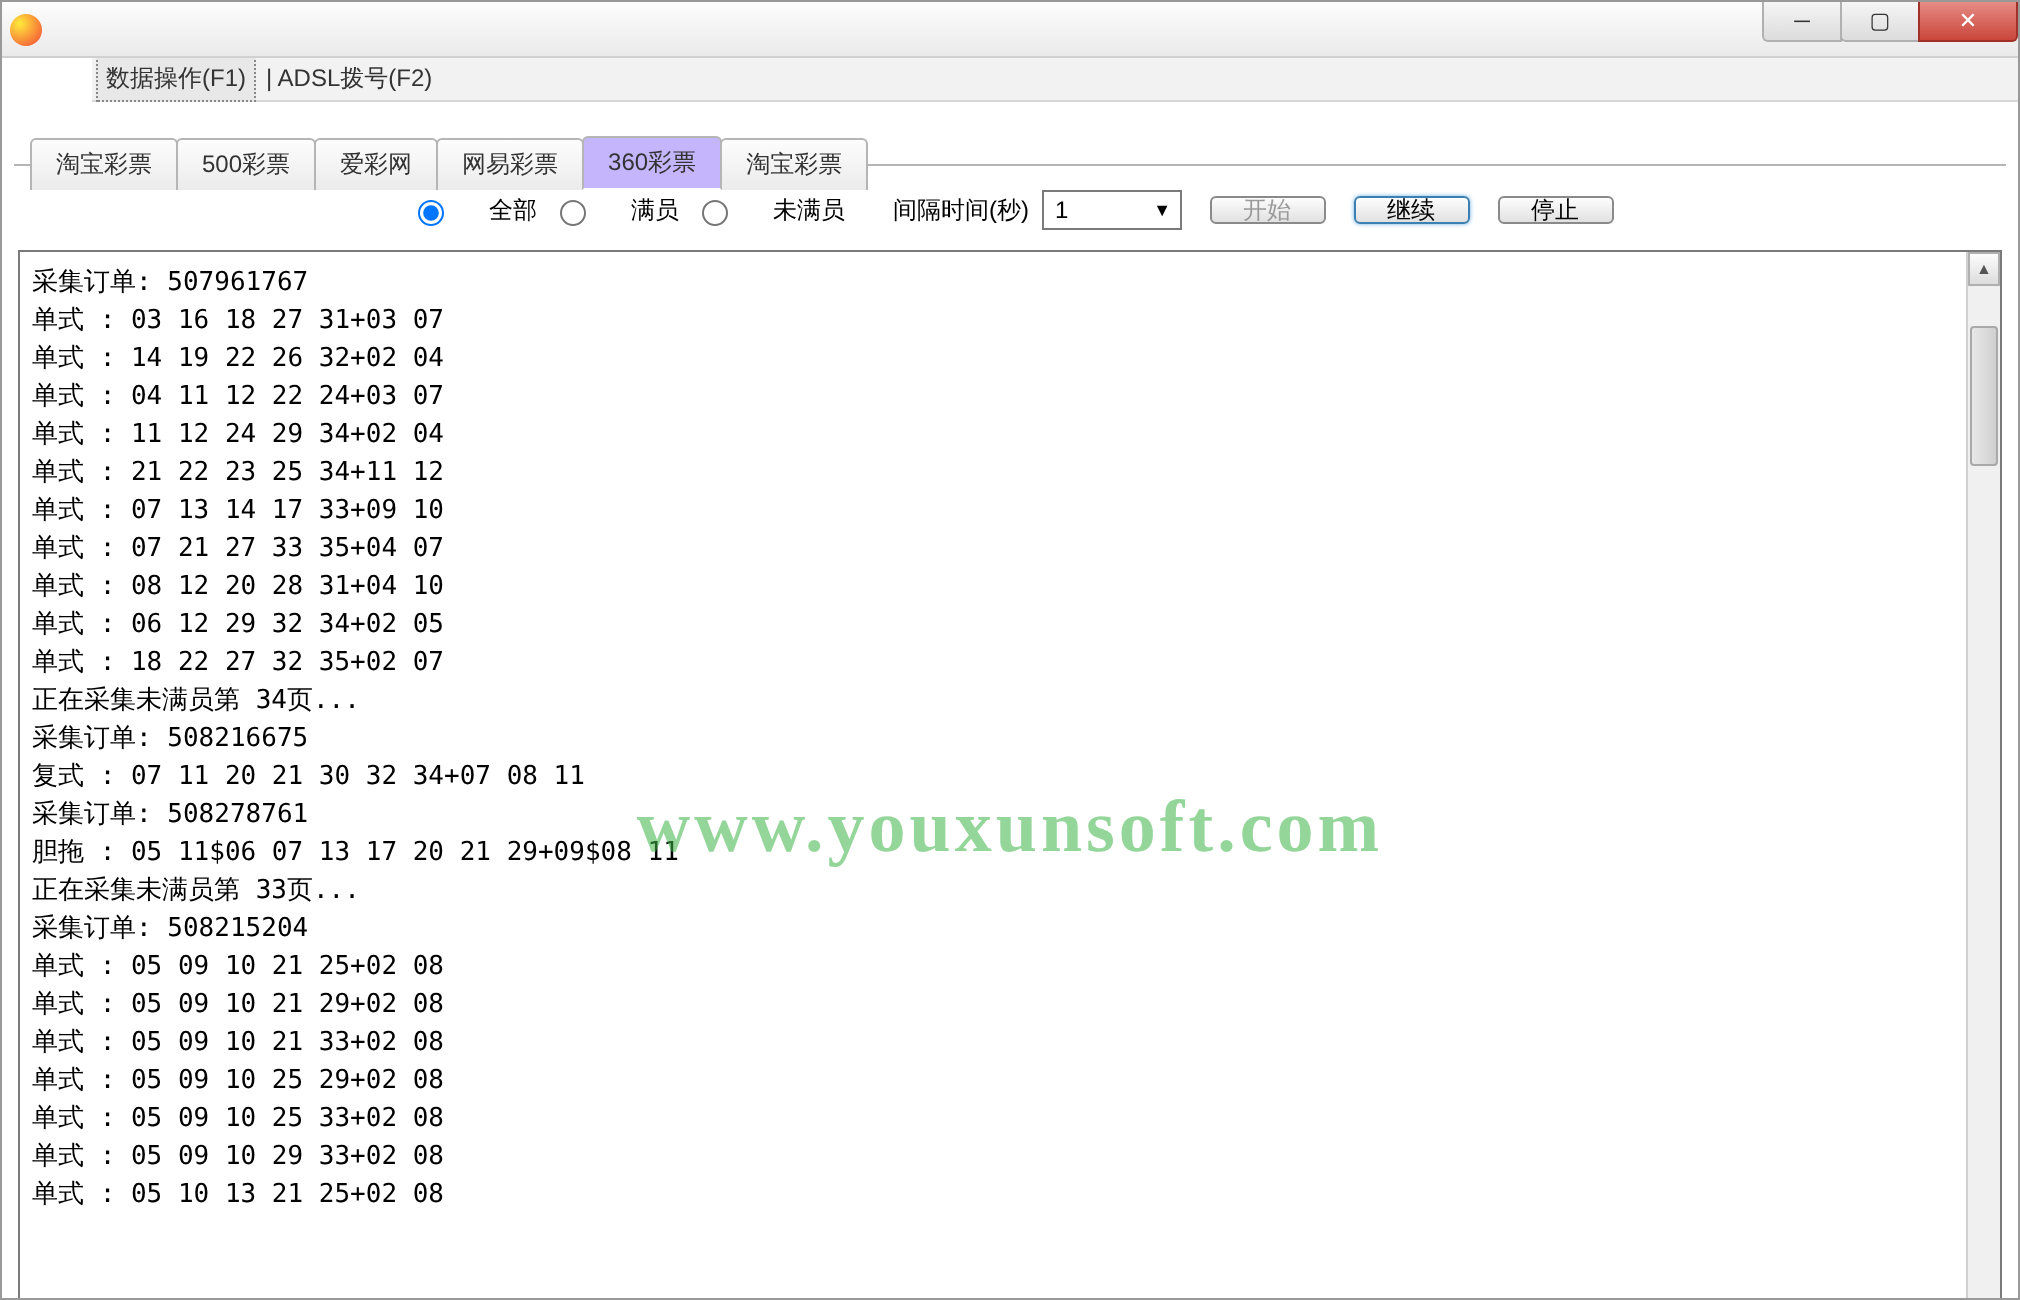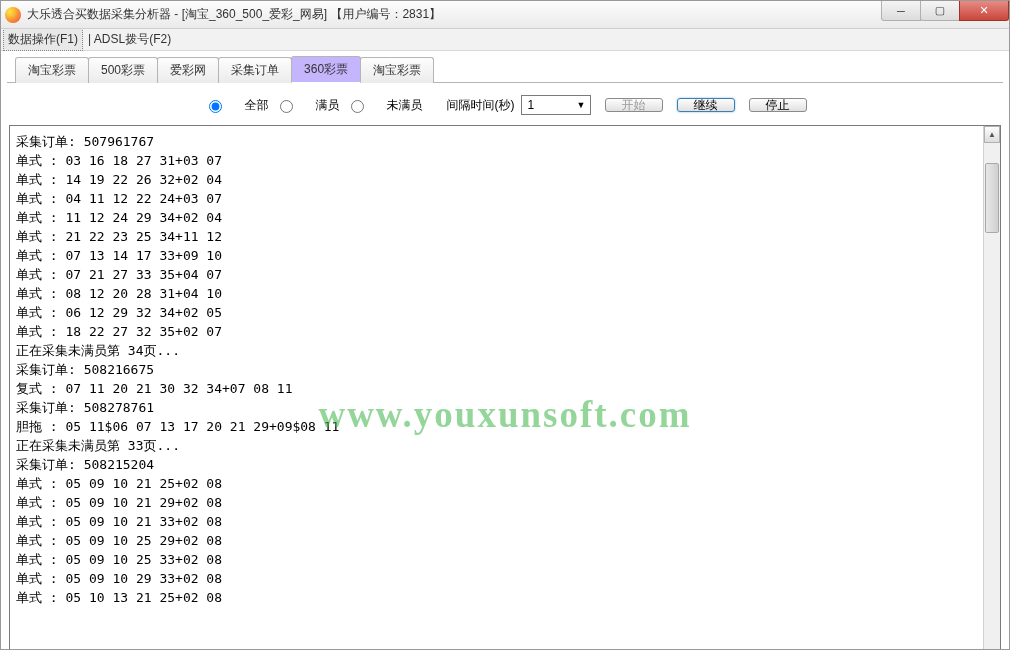--- a/index.html
+++ b/index.html
@@ -52,20 +52,21 @@
 .win-btn.min, .win-btn.max { border-bottom-left-radius: 3px; }
 .menubar {
   height: 22px;
   background: #f2f2f2;
   border-bottom: 1px solid #d8d8d8;
   display: flex;
   align-items: center;
   padding: 0 2px;
   font-size: 12px;
   color: #333;
+  margin-left: 45px;
 }
 .menubar span { padding: 2px 4px; border: 1px solid transparent; }
 .menubar span.active { border: 1px dotted #888; background: #e8e8e8; }
 .client {
   padding: 6px;
   background: #fff;
 }
 .tabstrip {
   display: flex;
   align-items: flex-end;
@@ -73,21 +74,21 @@
   padding-left: 8px;
   height: 26px;
 }
 .tab {
   padding: 4px 12px;
   border: 1px solid #b5b5b5;
   border-bottom: none;
   background: linear-gradient(#fdfdfd, #ebebeb);
   margin-right: -1px;
   position: relative;
-  top: 1px;
+  top: 13px;
   border-top-left-radius: 3px;
   border-top-right-radius: 3px;
   color: #333;
 }
 .tab.active {
   background: #c4b5fd;
   border-bottom: 1px solid #fff;
   z-index: 2;
 }
 .controls-row {
@@ -171,39 +172,38 @@
   color: rgba(60,180,70,0.55);
   pointer-events: none;
   white-space: nowrap;
 }
 </style>
 </head>
 <body>
 
 <div class="titlebar">
   <div class="appicon"></div>
-  <div class="title">大乐透合买数据采集分析器 - [淘宝_360_500_爱彩_网易]      【用户编号：2831】</div>
   <div class="win-controls">
     <div class="win-btn min">─</div>
     <div class="win-btn max">▢</div>
     <div class="win-btn close">✕</div>
   </div>
 </div>
 
 <div class="menubar">
   <span class="active">数据操作(F1)</span>
   <span>| ADSL拨号(F2)</span>
 </div>
 
 <div class="client">
   <div class="tabstrip">
     <div class="tab">淘宝彩票</div>
     <div class="tab">500彩票</div>
     <div class="tab">爱彩网</div>
-    <div class="tab">采集订单</div>
+    <div class="tab">网易彩票</div>
     <div class="tab active">360彩票</div>
     <div class="tab">淘宝彩票</div>
   </div>
 
   <div class="controls-row">
     <label>
       <input type="radio" checked="" style="">
       <span>全部</span>
     </label>
     <label>

